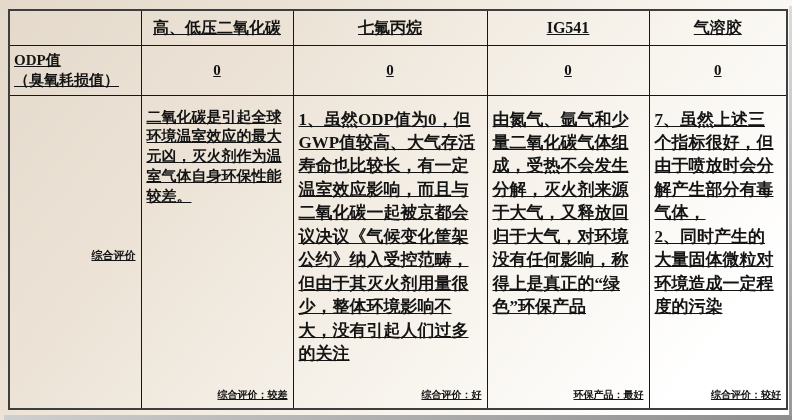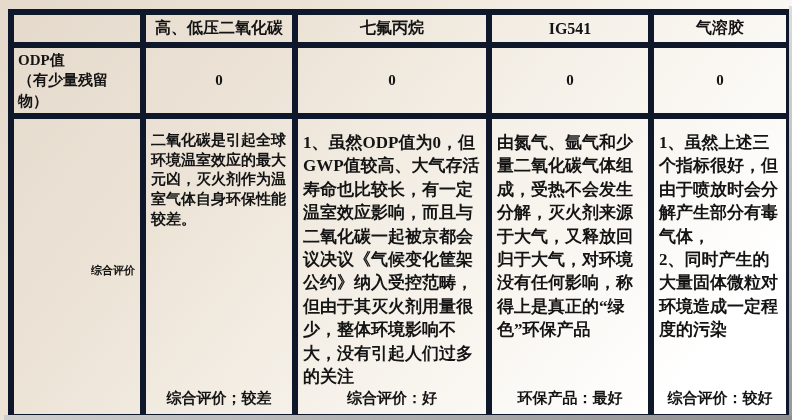--- a/index.html
+++ b/index.html
@@ -12,40 +12,41 @@
   .edge-bottom{position:absolute;left:4px;right:0;bottom:0;height:5px;
     background:linear-gradient(to right,#cfcfcf,#8e8e8e);}
   .edge-right{position:absolute;top:6px;right:0;bottom:4px;width:3px;
     background:linear-gradient(to bottom,#dcdcdc,#979797);}
   table.cmp{
     position:absolute;left:8px;top:9px;width:778px;height:401px;
     border-collapse:collapse;table-layout:fixed;
     border:2px solid #3e3e3e;
   }
   .cmp th,.cmp td{
-    border:6px solid #0f172a;
+    border:1px solid #0f172a;
     padding:2px 4px;
     font-weight:bold;
     vertical-align:middle;
+    text-decoration:underline;
   }
   .r-head{height:33px;}
   .r-odp{height:46px;}
   .r-gwp{height:47px;}
   .r-alt{height:47px;}
   .r-sum{height:228px;}
   .cmp th{font-size:16px;text-align:center;font-weight:bold;}
   td.metric-label{font-size:15px;line-height:1.35;}
   td.val{text-align:center;font-size:15px;}
   .r-sum td{vertical-align:top;height:226px;padding:12px 5px 4px 5px;}
   td.summary-label{text-align:right;vertical-align:middle;font-size:11px;}
   .wrap{height:100%;display:flex;flex-direction:column;justify-content:space-between;}
   .paras p{margin:0;font-size:17px;line-height:1.38;text-align:left;}
   .paras p + p{}
   td.big .paras p{font-size:15px;line-height:1.32;}
-  .verdict{font-size:15px;text-align:center;padding-bottom:2px;}
+  .verdict{font-size:10px;text-align:right;padding-bottom:2px;}
 </style>
 </head>
 <body>
 
 <table class="cmp">
   <colgroup>
     <col style="width:132px">
       <col style="width:152px">
       <col style="width:194px">
     <col style="width:162px">
@@ -57,21 +58,21 @@
     <th></th>
     <th>高、低压二氧化碳</th>
     <th>七氟丙烷</th>
     <th>IG541</th>
     <th>气溶胶</th>
   </tr>
 
   <tr class="r-odp">
     <td class="metric-label">
       <div>ODP值</div>
-      <div>（有少量残留物）</div>
+      <div>（臭氧耗损值）</div>
     </td>
     <td class="val">0</td>
     <td class="val">0</td>
     <td class="val">0</td>
     <td class="val">0</td>
   </tr>
 
 
 
   <tr class="r-sum">
@@ -100,21 +101,21 @@
         <div class="paras">
           <p>由氮气、氩气和少量二氧化碳气体组成，受热不会发生分解，灭火剂来源于大气，又释放回归于大气，对环境没有任何影响，称得上是真正的“绿色”环保产品</p>
         </div>
         <div class="verdict">环保产品：最好</div>
       </div>
     </td>
 
     <td>
       <div class="wrap">
         <div class="paras">
-          <p>1、虽然上述三个指标很好，但由于喷放时会分解产生部分有毒气体，</p>
+          <p>7、虽然上述三个指标很好，但由于喷放时会分解产生部分有毒气体，</p>
           <p>2、同时产生的大量固体微粒对环境造成一定程度的污染</p>
         </div>
         <div class="verdict">综合评价：较好</div>
       </div>
     </td>
   </tr>
 </tbody>
   </table>
 
 <div class="edge-bottom"></div>

